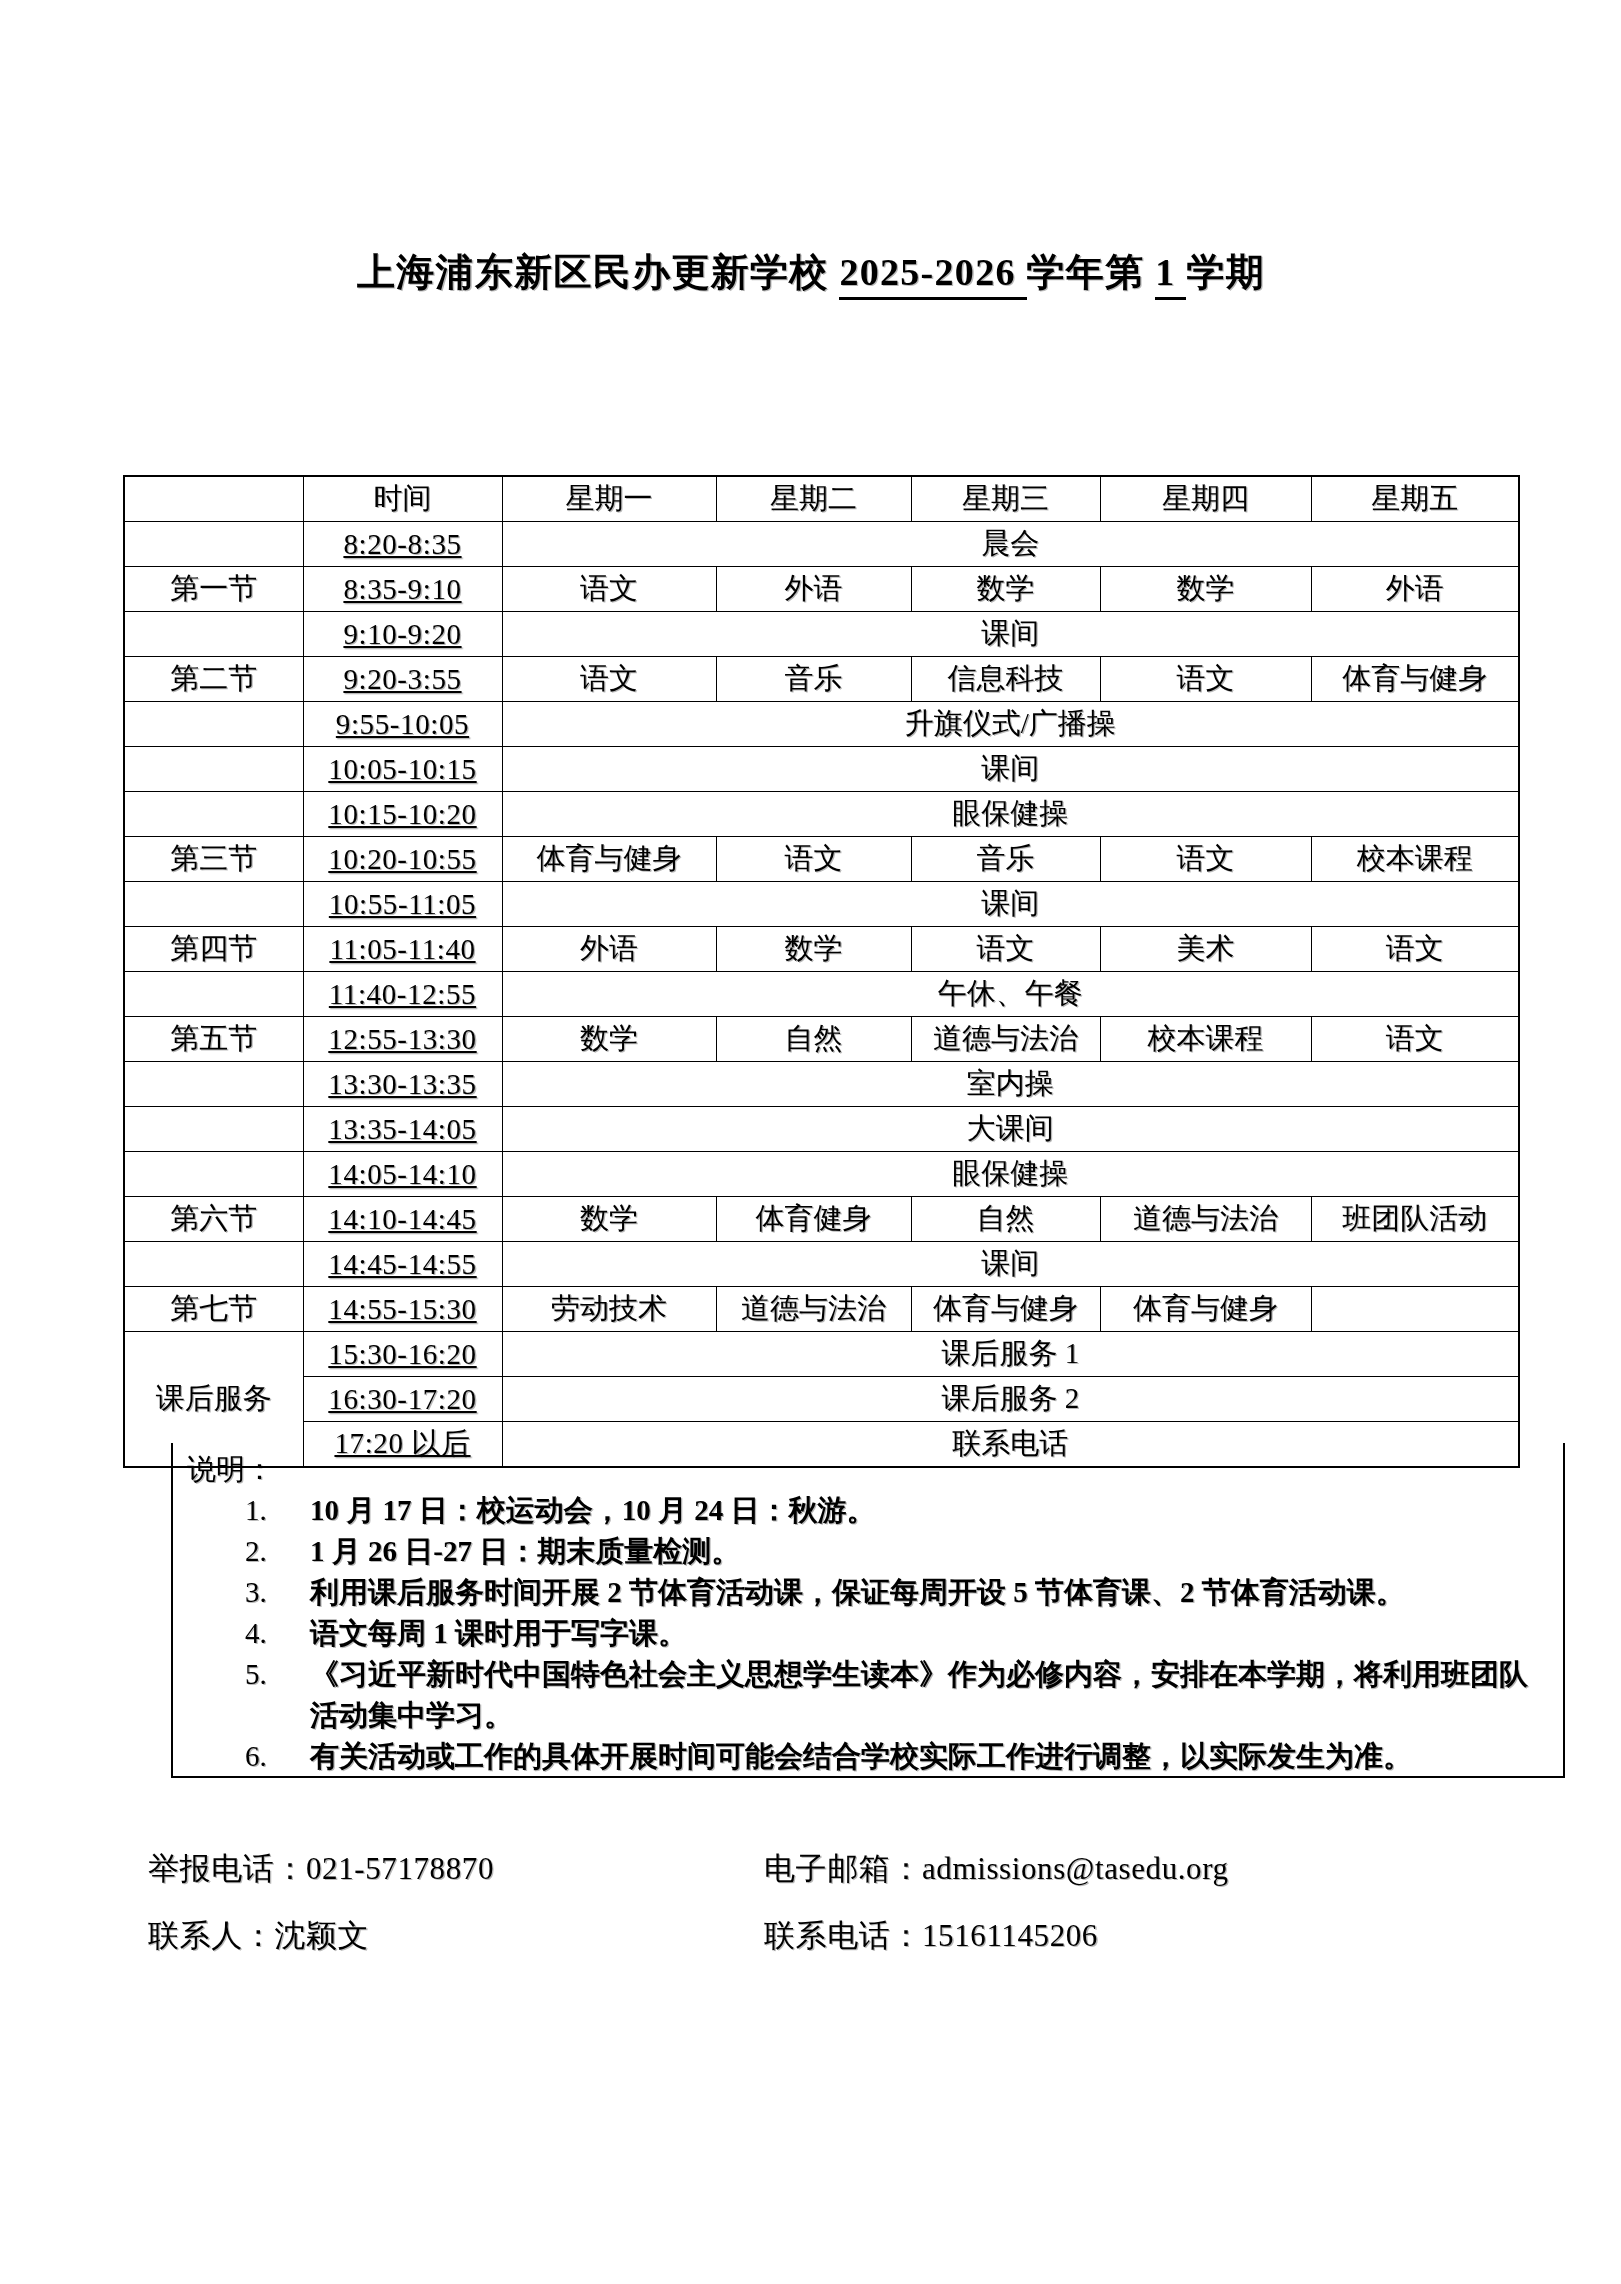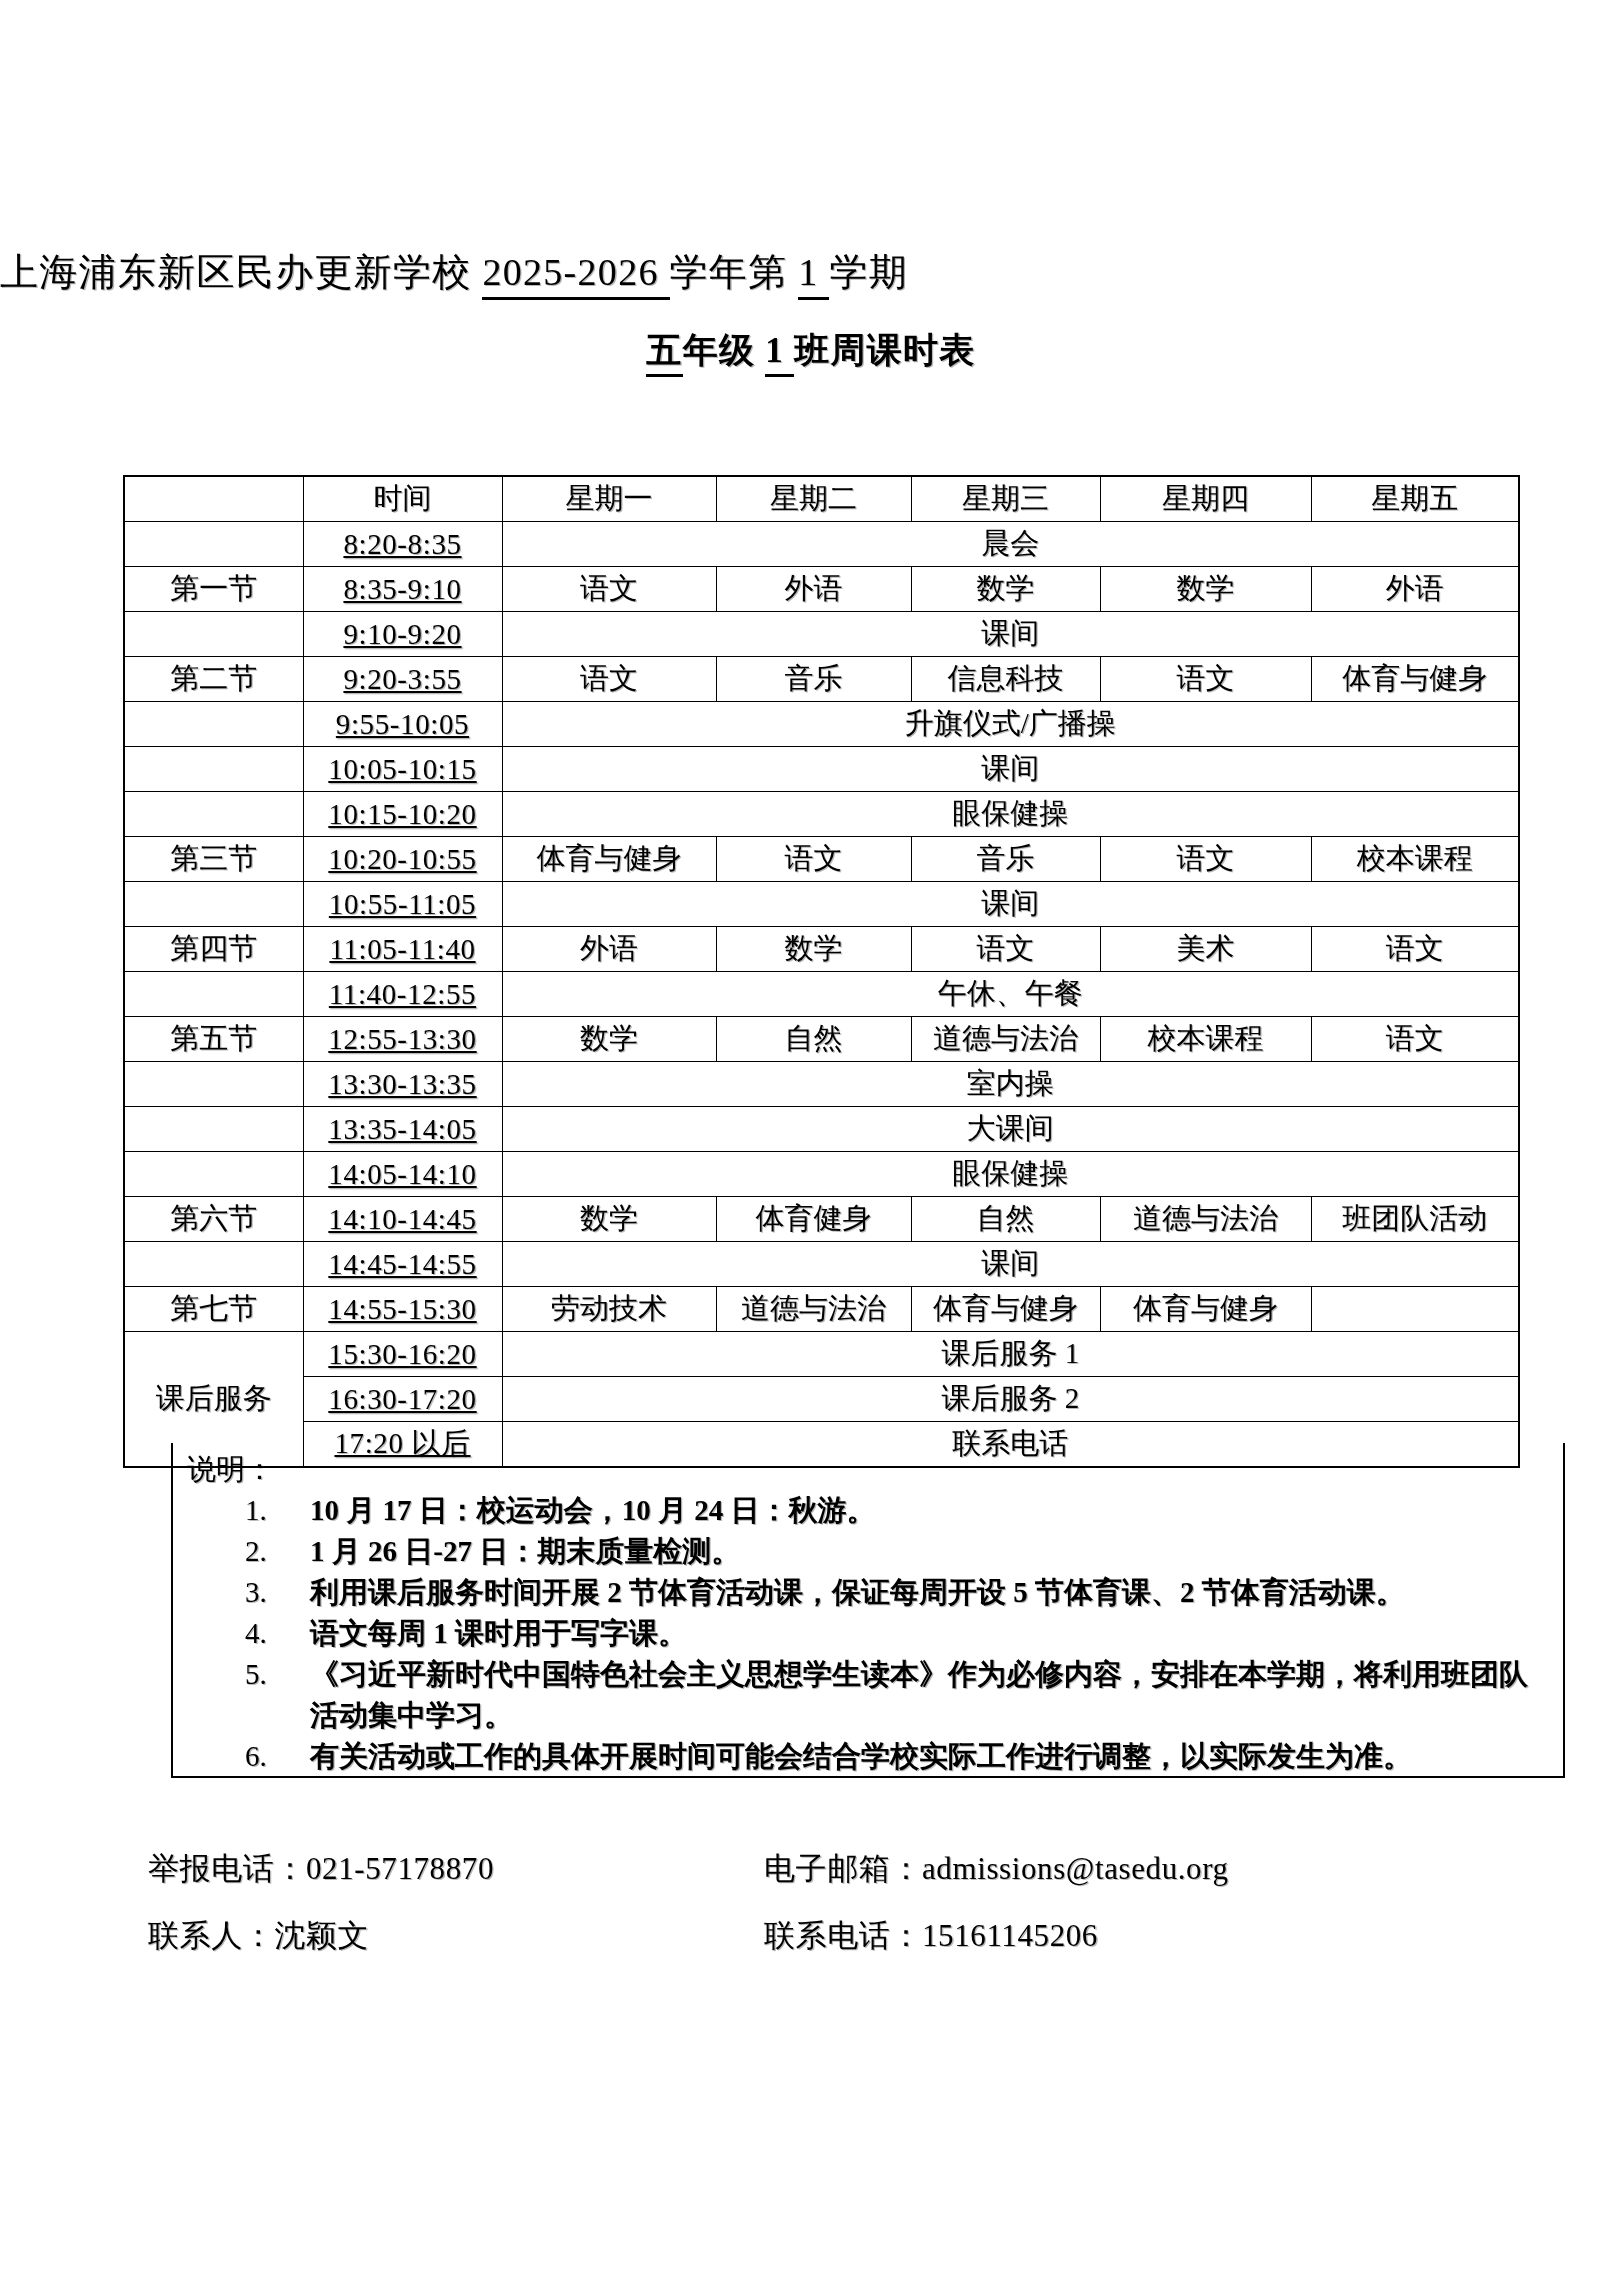--- a/index.html
+++ b/index.html
@@ -3,22 +3,22 @@
 <meta charset="utf-8">
 <style>
   html,body{margin:0;padding:0;background:#ffffff;}
   .page{
     width:1622px;height:2284px;position:relative;overflow:hidden;
     background:#ffffff;color:#000000;
     font-family:"Liberation Serif","DejaVu Serif",serif;
     text-shadow:1.3px 1.3px 0.6px rgba(0,0,0,0.28);
   }
   .title{
-    padding-top:247px;text-align:left;
-    font-size:38px;font-weight:normal;letter-spacing:1.3px;white-space:nowrap;
+    padding-top:247px;text-align:center;
+    font-size:38px;font-weight:bold;letter-spacing:1.3px;white-space:nowrap;
   }
   .subtitle{
     margin-top:29px;text-align:center;
     font-size:35px;font-weight:bold;letter-spacing:1.3px;white-space:nowrap;
   }
   .u{border-bottom:3.1px solid #000;padding-bottom:3.8px;}
   table.timetable{
     position:absolute;left:123px;top:475px;width:1394px;
     border-collapse:collapse;table-layout:fixed;
     border:2.5px solid #000;
@@ -44,21 +44,20 @@
   .contact-row{display:flex;margin-bottom:25px;white-space:nowrap;}
   .contact-row .c-left{width:616px;flex:none;}
 </style>
 </head>
 <body>
 
 <div class="page">
 
   <div class="title"><span>上海浦东新区民办更新学校 </span><span class="u">2025-2026 </span><span>学年第 </span><span class="u">1 </span><span>学期</span></div>
 
-  <div class="subtitle"><span class="u">五</span><span>年级 </span><span class="u">1 </span><span>班周课时表</span></div>
 
   <table class="timetable">
     <colgroup>
       <col style="width:179px">
         <col style="width:199px">
         <col style="width:214px">
       <col style="width:195px">
         <col style="width:189px">
         <col style="width:211px">
       <col style="width:208px">

